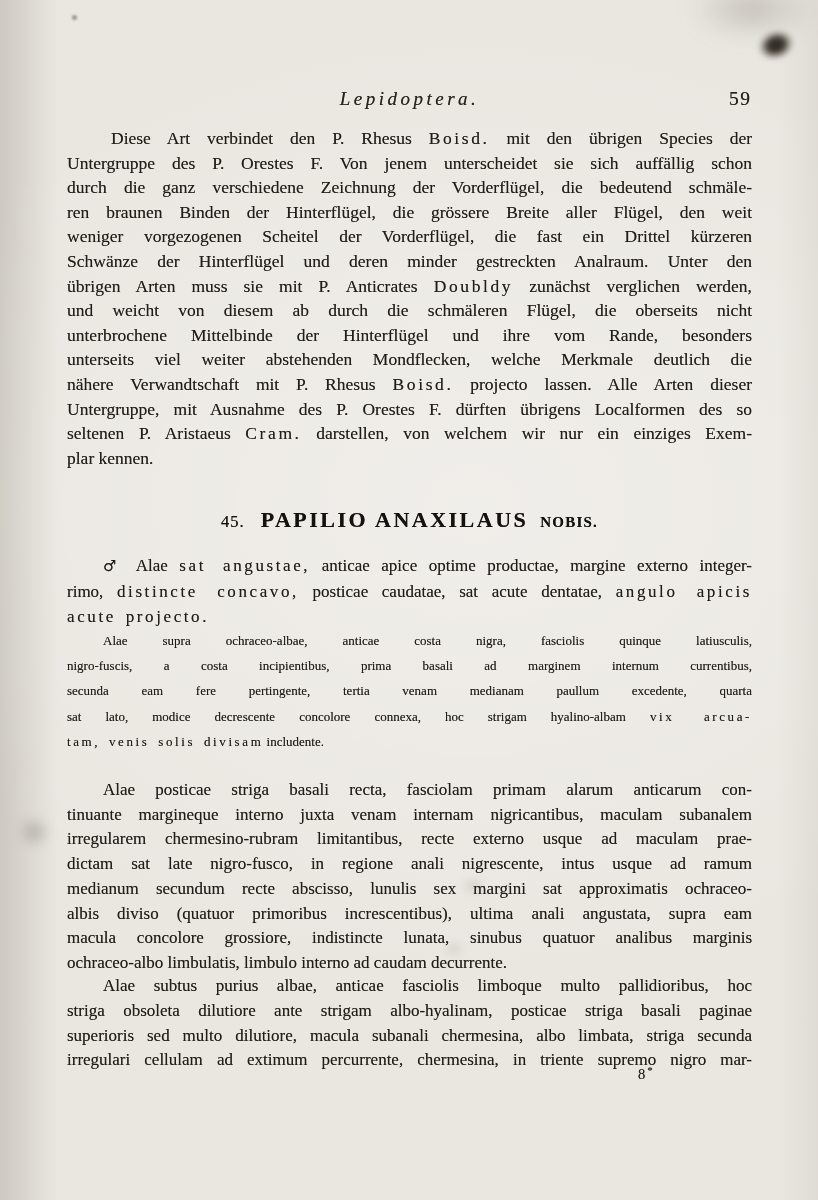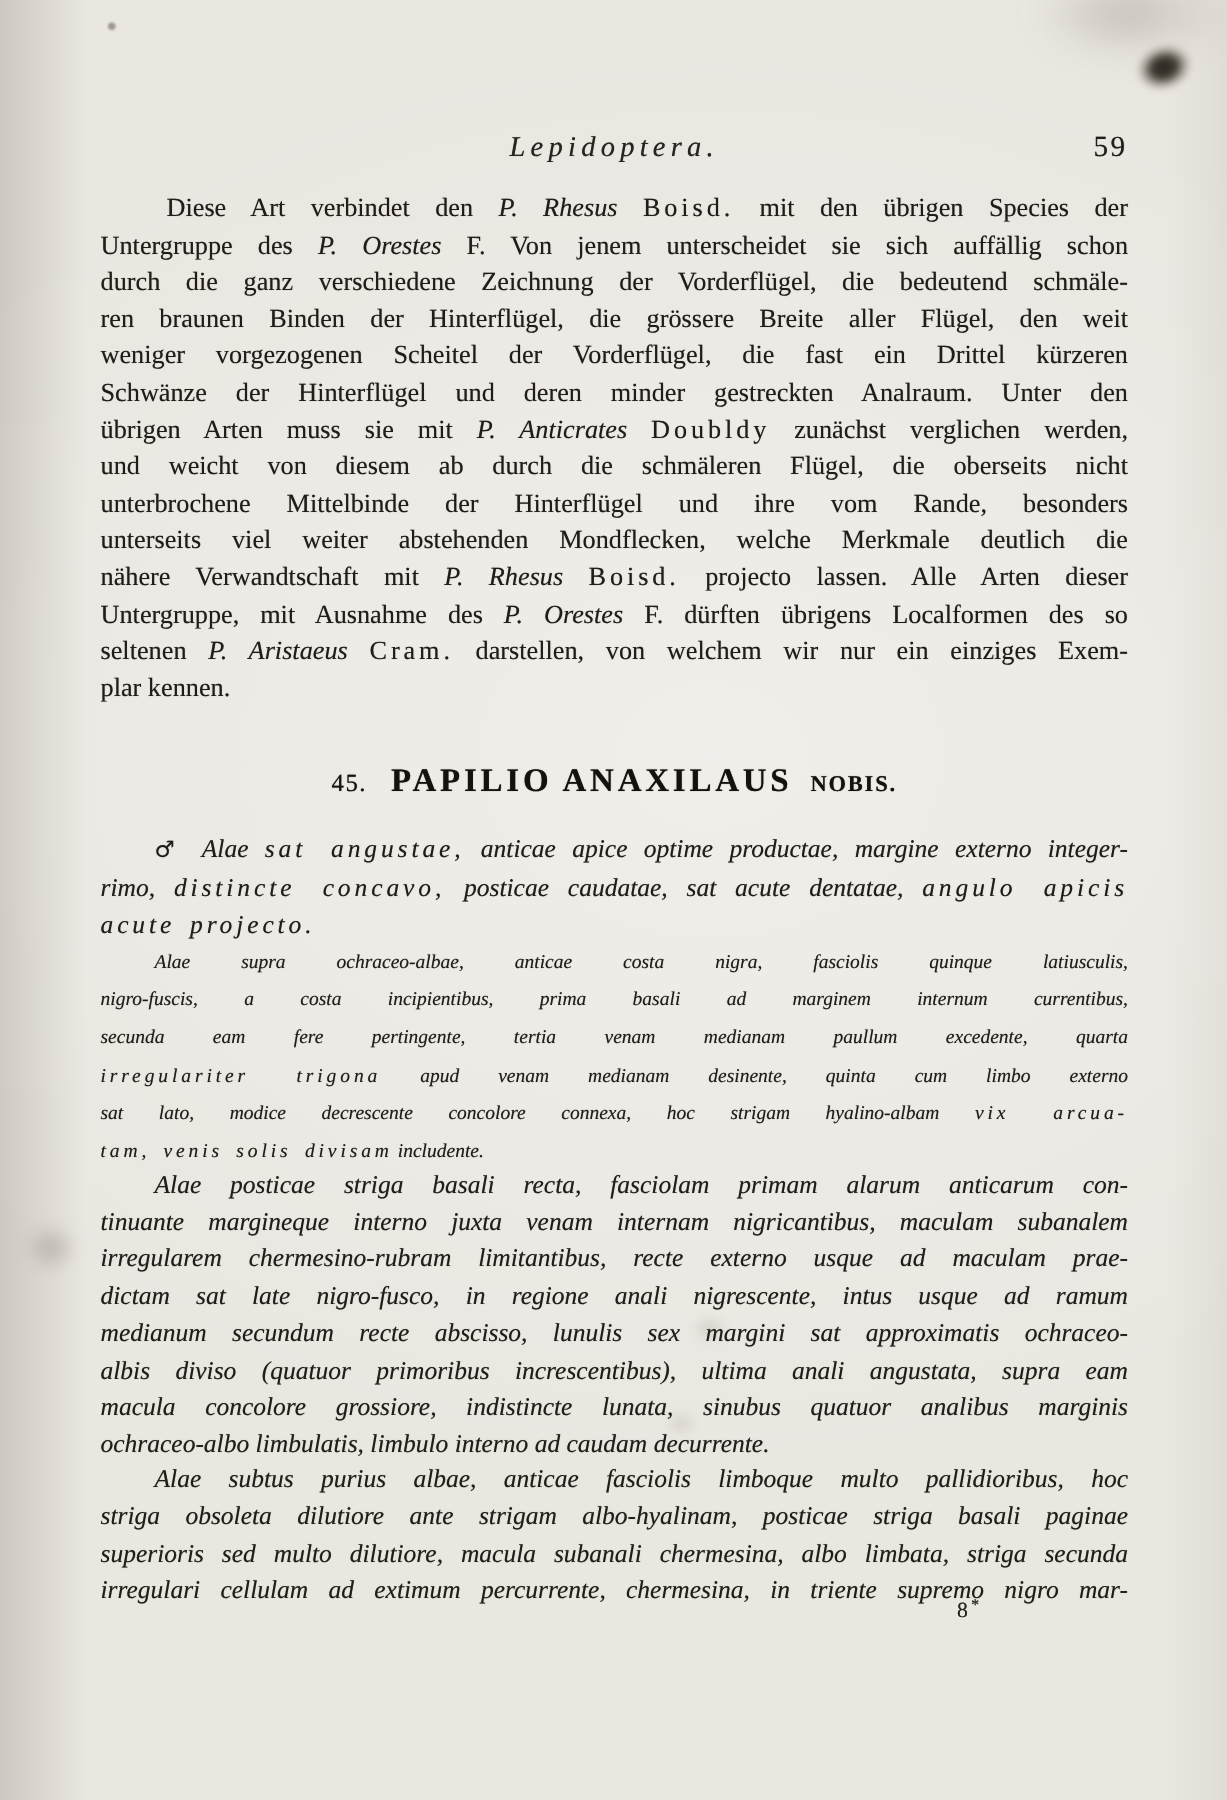--- a/index.html
+++ b/index.html
@@ -73,21 +73,21 @@
   .para-3 { top: 778px; font-size: 17px;   line-height: 24.7px; }
   .para-4 { top: 974px; font-size: 17px;   line-height: 24.8px; }
   .line { text-align: justify; text-align-last: justify; white-space: normal; }
   .line.last { text-align-last: left; }
   .para-0 .line:first-child { text-indent: 44px; }
   .para-1 .line:first-child,
   .para-2 .line:first-child,
   .para-3 .line:first-child,
   .para-4 .line:first-child { text-indent: 36px; }
   .sr { font-style: normal; }
-  .si { font-style: italic; }
+  .si { }
   .ss { letter-spacing: 2.6px; word-spacing: 3px; }
   .sm { font-family: "DejaVu Sans", sans-serif; font-style: normal; font-size: 15px; }
   
   .species-heading {
     position: absolute; left: 67px; top: 507px; width: 685px;
     text-align: center; color: #14120f; white-space: nowrap;
     text-shadow: 0 0 0.6px rgba(20,18,15,0.7);
   }
   .h-num  { font-size: 16.5px; font-weight: normal; margin-right: 16px; letter-spacing: 1px; }
   .h-title{ font-size: 22px;   font-weight: bold; letter-spacing: 2.5px; margin-right: 12px; }
@@ -137,21 +137,20 @@
       </div>
       <div class="para para-1">
         <div class="line"><span class="sm">♂ </span><span class="si">Alae </span><span class="si ss">sat angustae,</span><span class="si"> anticae apice optime productae, margine externo integer-</span></div>
         <div class="line"><span class="si">rimo, </span><span class="si ss">distincte concavo,</span><span class="si"> posticae caudatae, sat acute dentatae, </span><span class="si ss">angulo apicis</span></div>
         <div class="line last"><span class="si ss">acute projecto.</span></div>
       </div>
       <div class="para para-2">
         <div class="line"><span class="si">Alae supra ochraceo-albae, anticae costa nigra, fasciolis quinque latiusculis,</span></div>
         <div class="line"><span class="si">nigro-fuscis, a costa incipientibus, prima basali ad marginem internum currentibus,</span></div>
         <div class="line"><span class="si">secunda eam fere pertingente, tertia venam medianam paullum excedente, quarta</span></div>
-        <div class="line"><span class="si ss">irregulariter trigona</span><span class="si"> apud venam medianam desinente, quinta cum limbo externo</span></div>
         <div class="line"><span class="si">sat lato, modice decrescente concolore connexa, hoc strigam hyalino-albam </span><span class="si ss">vix arcua-</span></div>
         <div class="line last"><span class="si ss">tam, venis solis divisam</span><span class="si"> includente.</span></div>
       </div>
       <div class="para para-3">
         <div class="line"><span class="si">Alae posticae striga basali recta, fasciolam primam alarum anticarum con-</span></div>
         <div class="line"><span class="si">tinuante margineque interno juxta venam internam nigricantibus, maculam subanalem</span></div>
         <div class="line"><span class="si">irregularem chermesino-rubram limitantibus, recte externo usque ad maculam prae-</span></div>
         <div class="line"><span class="si">dictam sat late nigro-fusco, in regione anali nigrescente, intus usque ad ramum</span></div>
         <div class="line"><span class="si">medianum secundum recte abscisso, lunulis sex margini sat approximatis ochraceo-</span></div>
         <div class="line"><span class="si">albis diviso (quatuor primoribus increscentibus), ultima anali angustata, supra eam</span></div>

